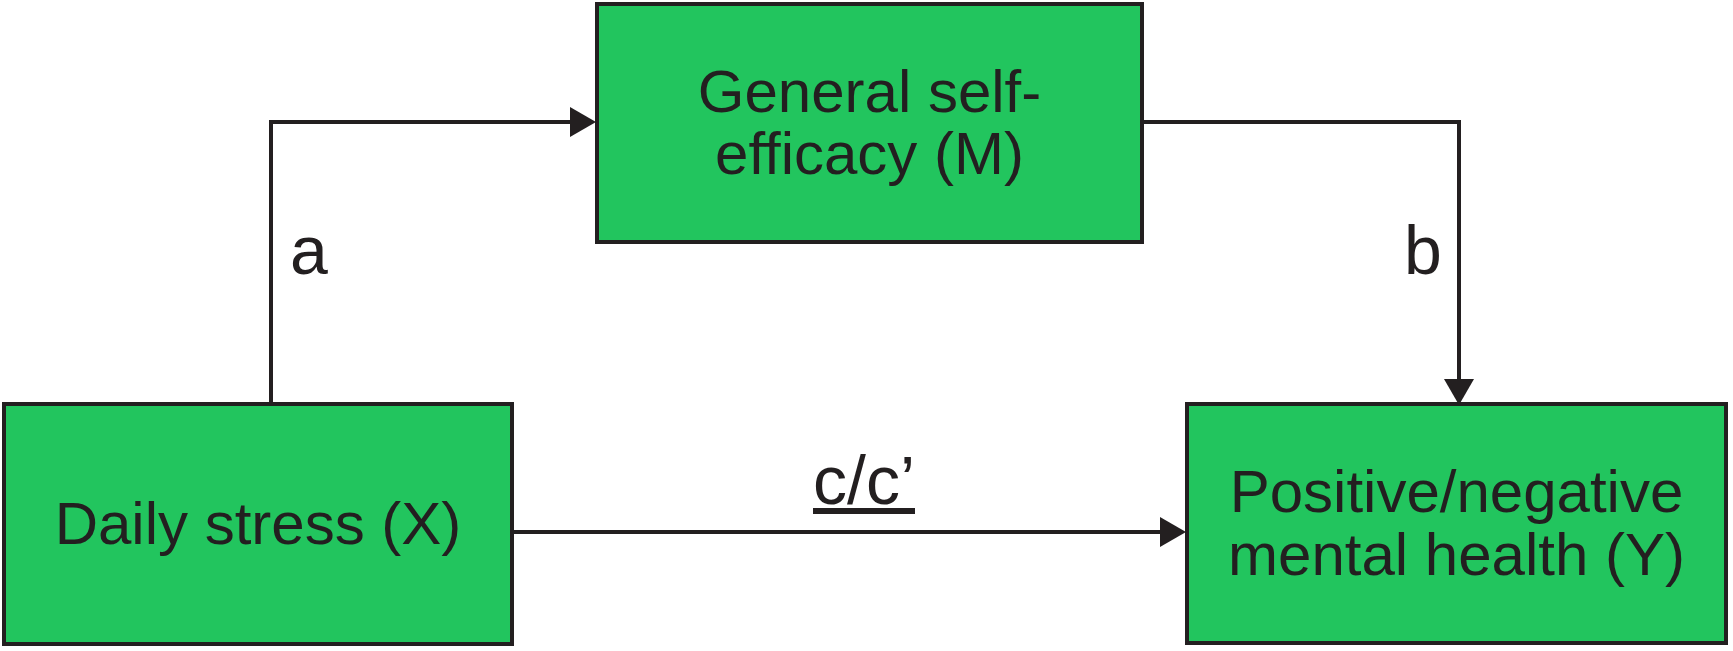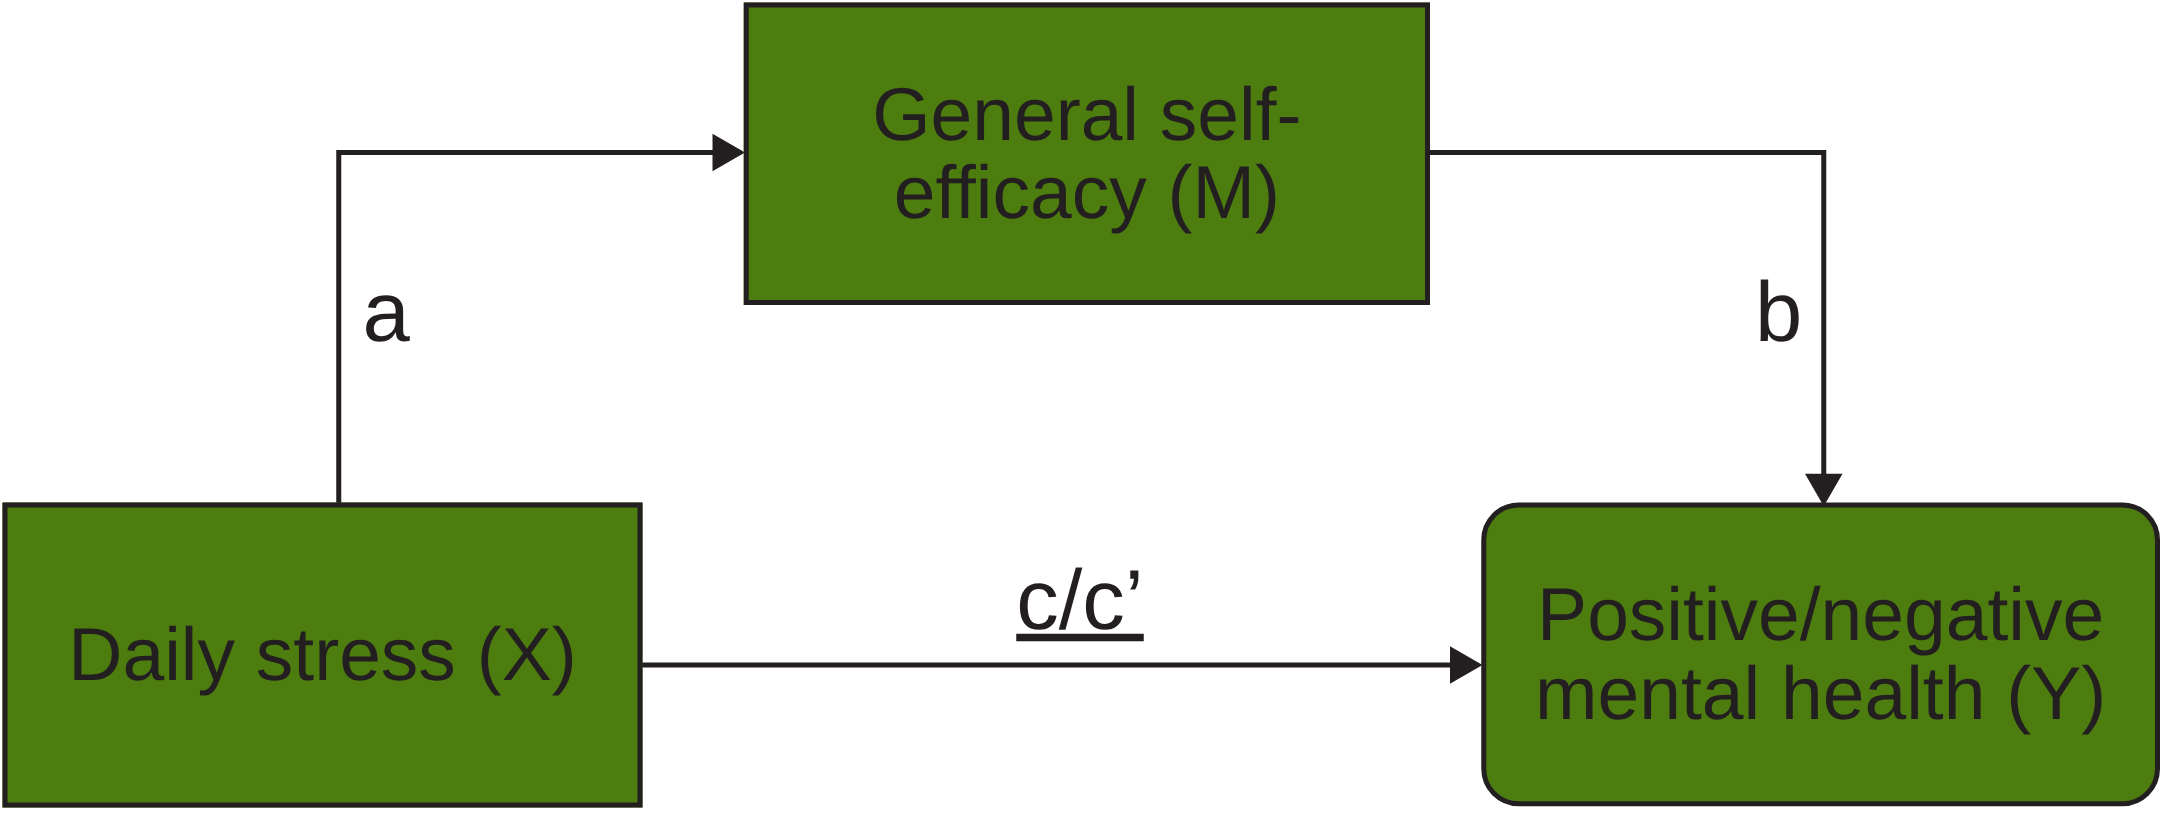--- a/index.html
+++ b/index.html
@@ -19,36 +19,36 @@
     position: absolute;
     left: 0;
     top: 0;
     width: 1733px;
     height: 651px;
   }
   .node {
     position: absolute;
     box-sizing: border-box;
     border: 4px solid #231f20;
-    background: #4d7c0f;
+    background: #22c55e;
     display: flex;
     align-items: center;
     justify-content: center;
     text-align: center;
   }
   .node-label {
     font-size: 60px;
     line-height: 1.04;
     color: #231f20;
     white-space: pre-line;
     letter-spacing: 0px;
   }
   .node-m { left: 595px; top: 2px;   width: 549px; height: 242px; }
   .node-x { left: 2px;   top: 402px; width: 512px; height: 244px; }
-  .node-y { left: 1185px; top: 402px; width: 543px; height: 243px; border-radius: 30px; }
+  .node-y { left: 1185px; top: 402px; width: 543px; height: 243px; }
   .edge-label {
     position: absolute;
     font-size: 68px;
     line-height: 1;
     color: #231f20;
     white-space: nowrap;
   }
   .edge-label-a { left: 290px;  top: 216px; }
   .edge-label-b { left: 1404px; top: 216px; }
   .edge-label-c { left: 813px;  top: 446px; text-decoration: underline; }

